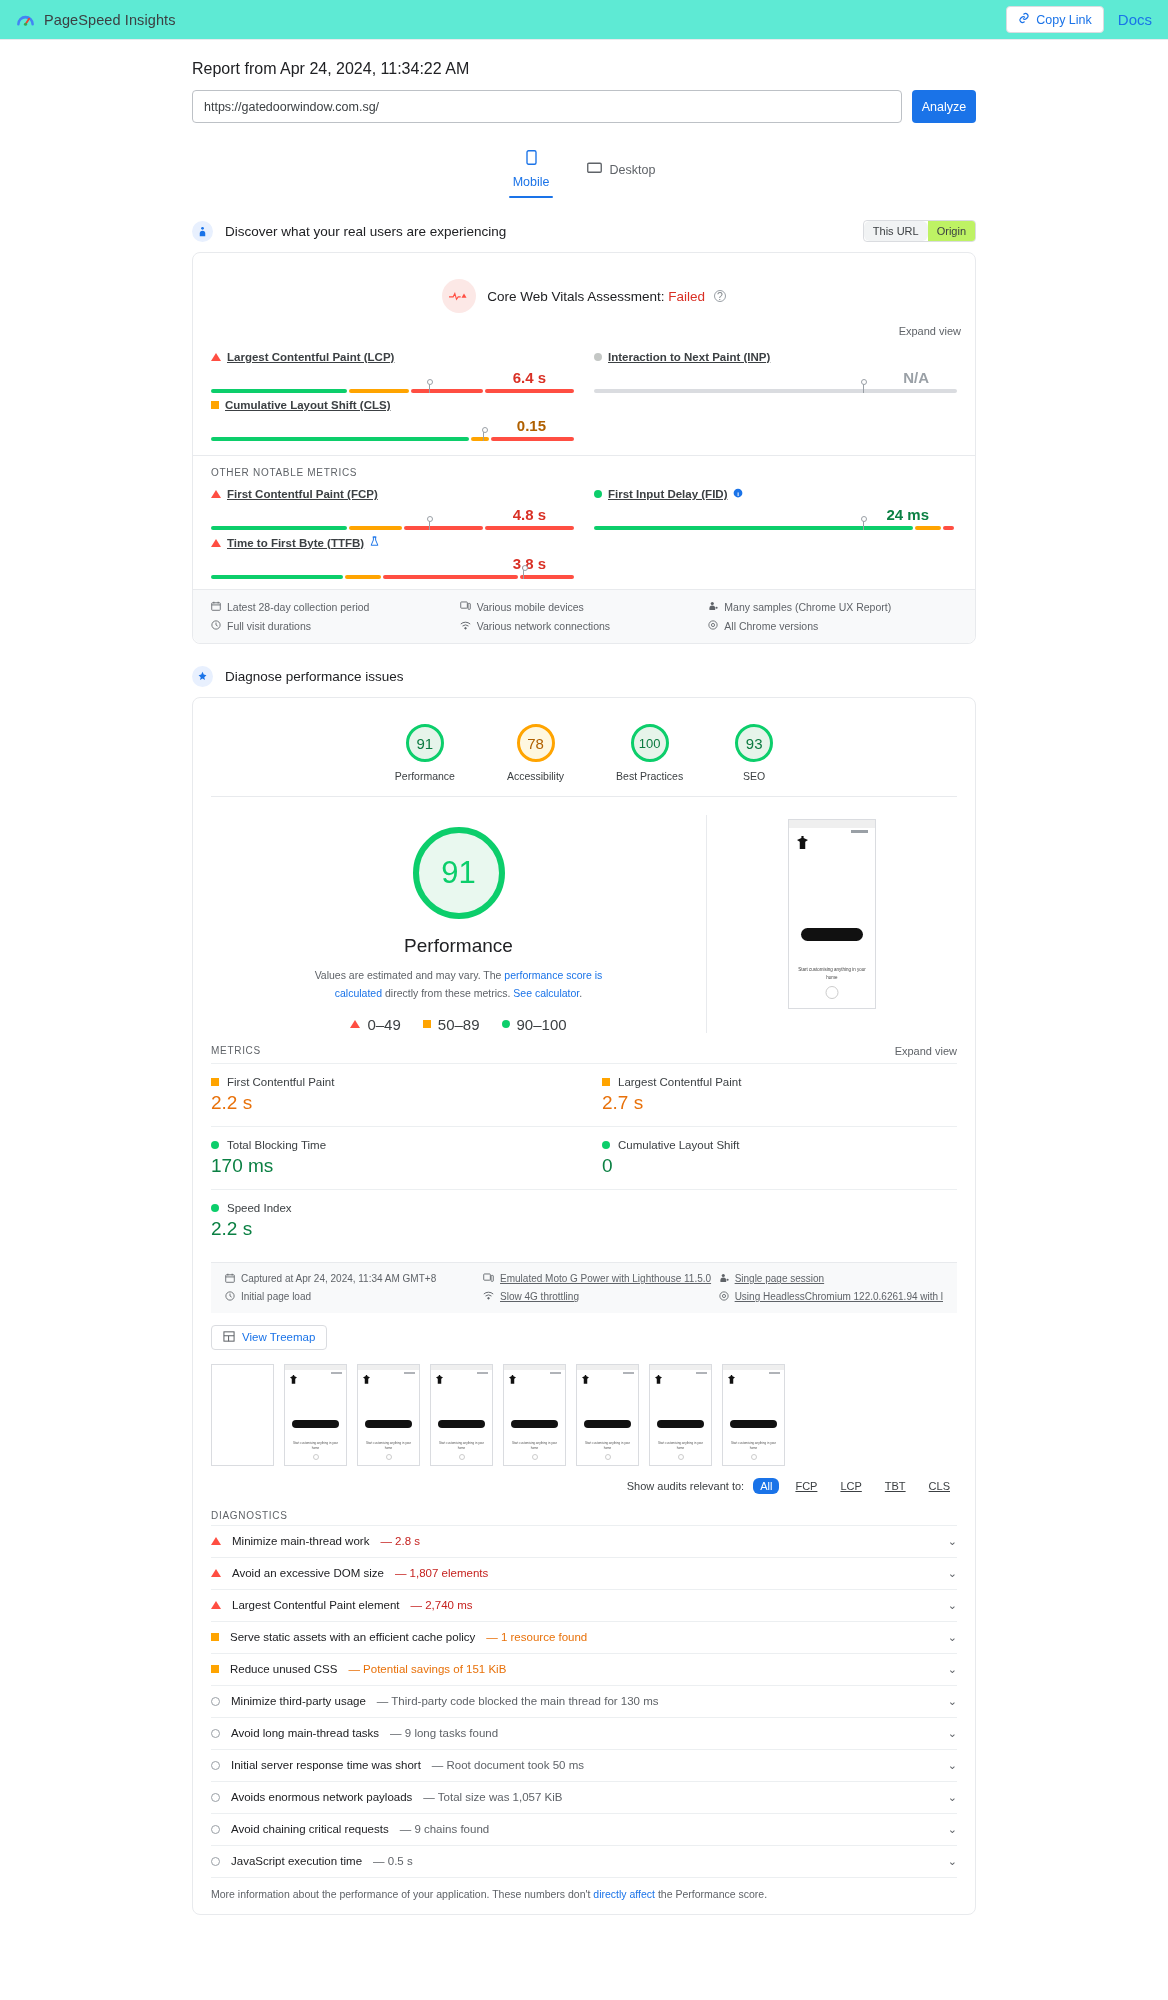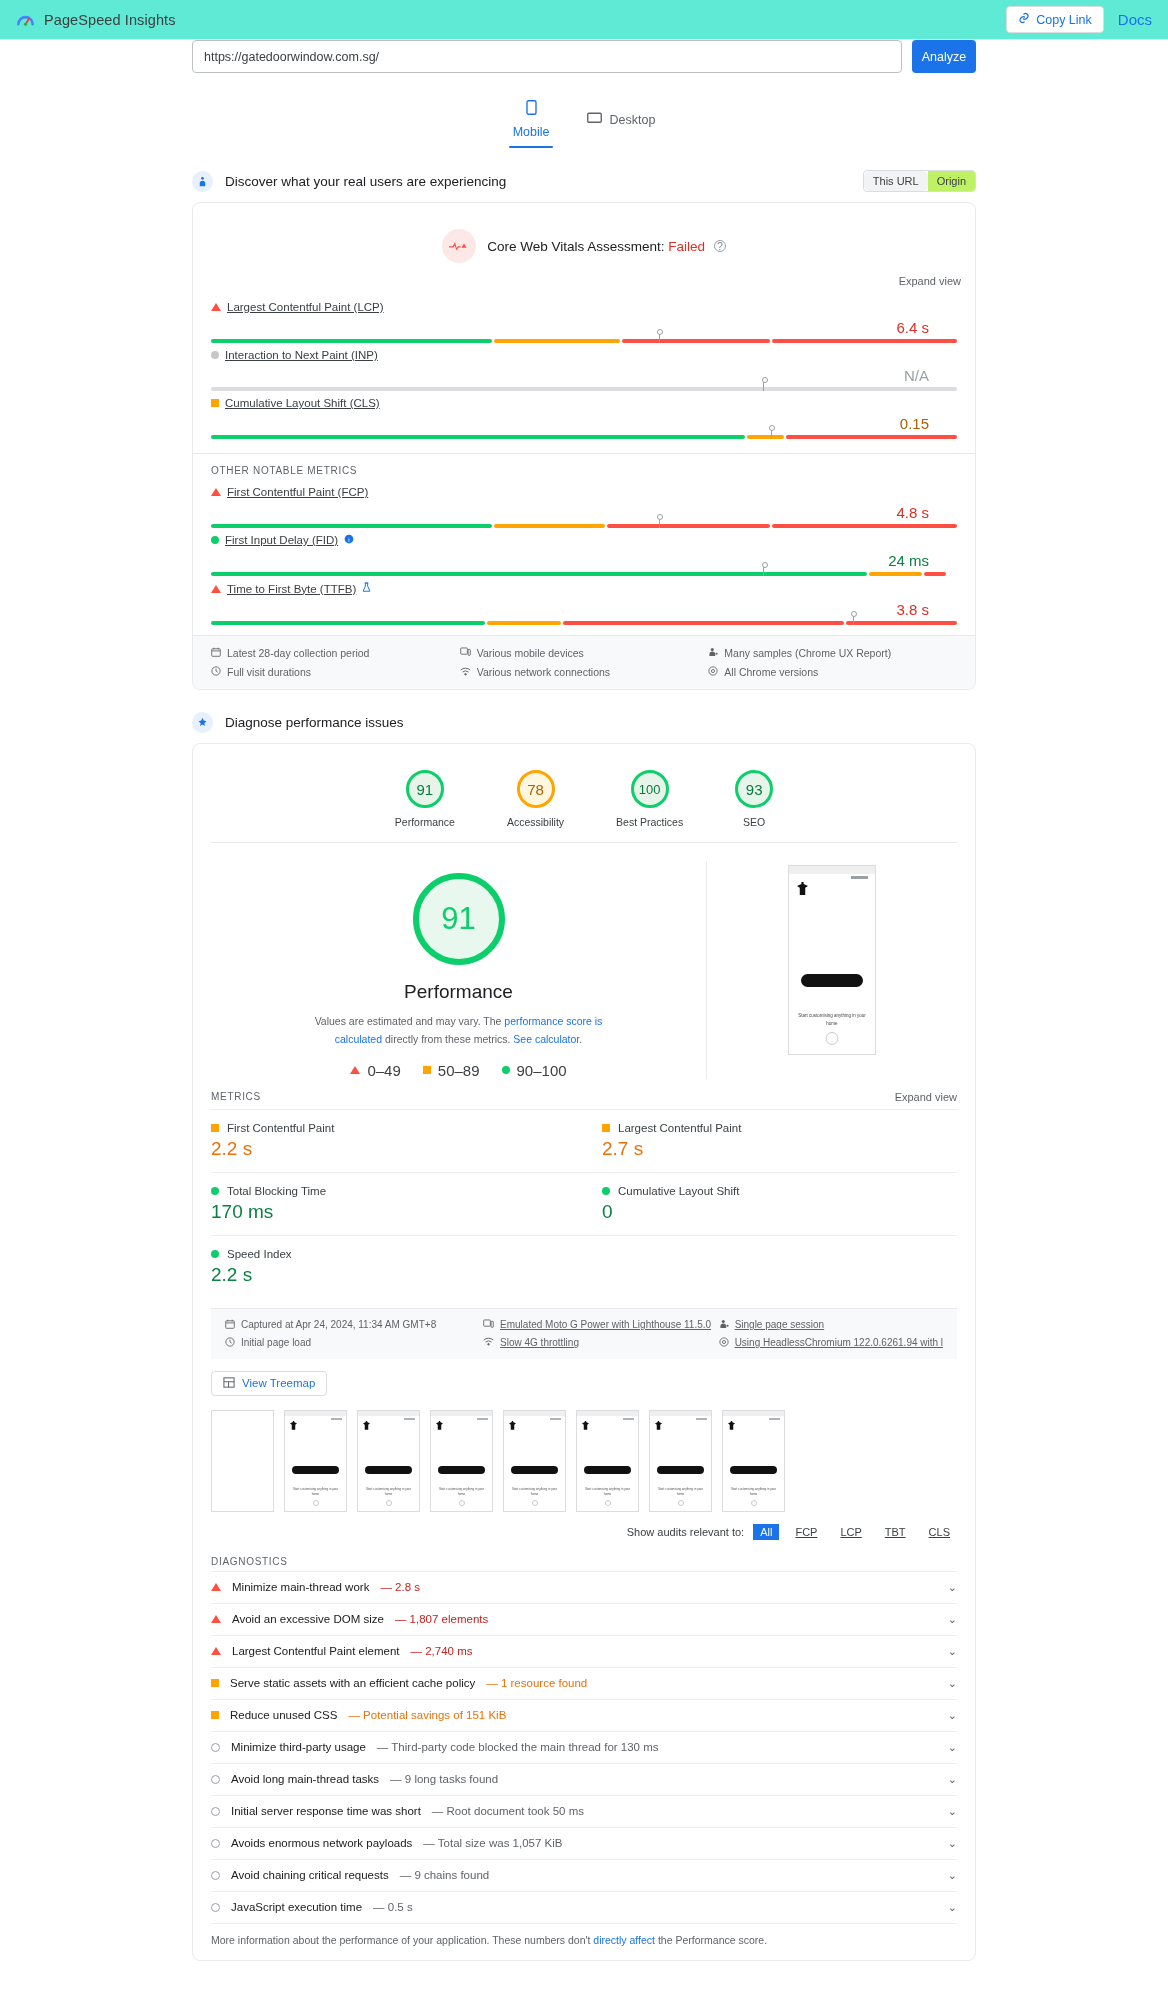--- a/index.html
+++ b/index.html
@@ -82,21 +82,21 @@
                display:flex; align-items:center; justify-content:center; }
   .cwv-text { font-size:13.5px; color:#202124; }
   .cwv-text .failed { color:#d93025; }
   .help-ic { font-size:10.5px; color:#80868b; border:1px solid #9aa0a6;
              border-radius:50%; width:12px; height:12px; display:inline-flex;
              align-items:center; justify-content:center; margin-left:5px;
              vertical-align:1px; }
   .expand-row { text-align:right; padding:4px 14px 2px; }
   .expand-link { font-size:11px; color:#5f6368; cursor:pointer; }
 
-  .metric-grid { display:grid; grid-template-columns:1fr; padding:4px 8px 10px; }
+  .metric-grid { display:grid; grid-template-columns:1fr 1fr; padding:4px 8px 10px;font-weight:bold; }
   .metric { padding:6px 10px 0; }
   .m-label { display:flex; align-items:center; gap:6px; font-size:11.5px; }
   .m-label span.txt { text-decoration:underline; color:#3c4043; cursor:pointer; }
   .m-value { text-align:right; font-size:15px; margin:6px 0 3px; padding-right:28px;}
   .m-bar { position:relative; height:4px; display:flex; gap:2px; border-radius:3px; }
   .m-bar i { display:block; height:4px; border-radius:2px; }
   .needle { position:absolute; top:-7px; width:1px; height:11px; background:#9aa0a6; }
   .needle::before { content:""; position:absolute; top:-3px; left:-1.5px;
                     width:4px; height:4px; border:1px solid #9aa0a6;
                     border-radius:50%; background:#fff; }
@@ -200,21 +200,21 @@
   .frame .fcta { position:absolute; left:7px; right:7px; top:55px; height:8px;
                  background:#111; border-radius:4px; }
   .frame .ftxt { position:absolute; left:5px; right:5px; top:76px;
                  font-size:3px; text-align:center; color:#555; line-height:1.7;}
   .frame .fdot { position:absolute; left:50%; transform:translateX(-50%);
                  bottom:5px; width:6px; height:6px; border:1px solid #ccc;
                  border-radius:50%; }
 
   .audit-filter { display:flex; align-items:center; justify-content:flex-end;
                   gap:9px; padding:6px 18px 8px; font-size:11px; color:#3c4043; }
-  .chip { padding:2px 7px; border-radius:0; color:#3c4043;
+  .chip { padding:2px 7px; border-radius:6px; color:#3c4043;
           text-decoration:underline; cursor:pointer; }
   .chip.on { background:#1a73e8; color:#fff; text-decoration:none; }
 
   
   .diag-lbl { font-size:10px; letter-spacing:.7px; color:#5f6368;
               padding:8px 18px 4px; }
   .diag-row { display:flex; align-items:center; gap:11px;
               margin:0 18px; padding:9px 0; border-top:1px solid #eceff1;
               font-size:11.5px; color:#202124; cursor:pointer; }
   .diag-row .chev { margin-left:auto; color:#5f6368; font-size:11px; }
@@ -251,20 +251,21 @@
       </span>
       <span>Copy Link</span>
     </div>
     <span class="docs-link">Docs</span>
   </div>
 </div>
 
 <div class="page">
   <div class="content">
 
+    <div class="report-title">Report from Apr 24, 2024, 11:34:22 AM</div>
 
     <div class="urlrow">
       <input class="url-input" value="https://gatedoorwindow.com.sg/" style="">
       <button class="analyze-btn">Analyze</button>
     </div>
 
     <div class="devtabs">
       <div class="devtab active">
         <span>
           <svg width="11" height="15" viewBox="0 0 14 20" fill="none" stroke="#1a73e8" stroke-width="1.8">

